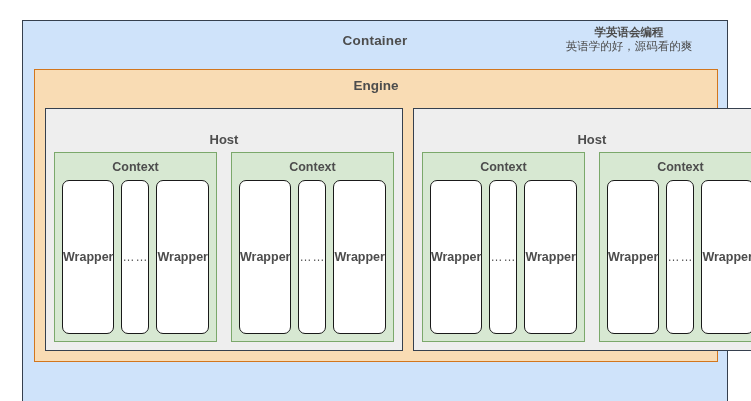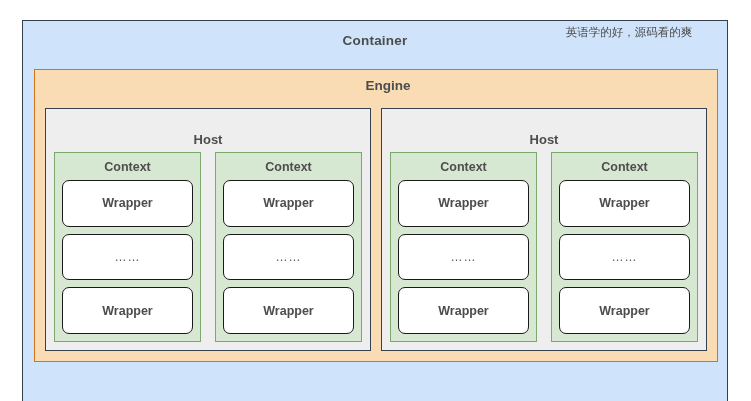--- a/index.html
+++ b/index.html
@@ -72,21 +72,20 @@
   }
   .engine-title {
     position: absolute;
     left: 0;
     top: 8px;
     width: 100%;
     text-align: center;
     font-size: 13.5px;
     font-weight: bold;
     color: #4d4d4d;
-    margin-left: 12px;
   }
 
   
   .hosts-row {
     position: absolute;
     left: 10px;
     top: 38px;
     right: 10px;
     bottom: 10px;
     display: flex;
@@ -133,21 +132,21 @@
     font-weight: bold;
     color: #4d4d4d;
     padding-top: 7px;
     padding-bottom: 6px;
   }
 
   
   .wrapper-list {
     flex: 1 1 auto;
     display: flex;
-    flex-direction: column;
+    flex-direction: row;
     gap: 7px;
   }
   .wrapper-box {
     flex: 1 1 0;
     box-sizing: border-box;
     background: #ffffff;
     border: 1.3px solid #1a1a1a;
     border-radius: 7px;
     display: flex;
     align-items: center;
@@ -165,20 +164,21 @@
   }
 </style>
 </head>
 <body>
 
 <div class="container-box">
 
   <div class="container-title">Container</div>
 
   <div class="watermark">
+    <span class="wm-line1">学英语会编程</span>
     <span class="wm-line3">英语学的好，源码看的爽</span>
   </div>
 
   <div class="engine-box">
 
     <div class="engine-title">Engine</div>
 
     <div class="hosts-row">
 
       <div class="host-box">

